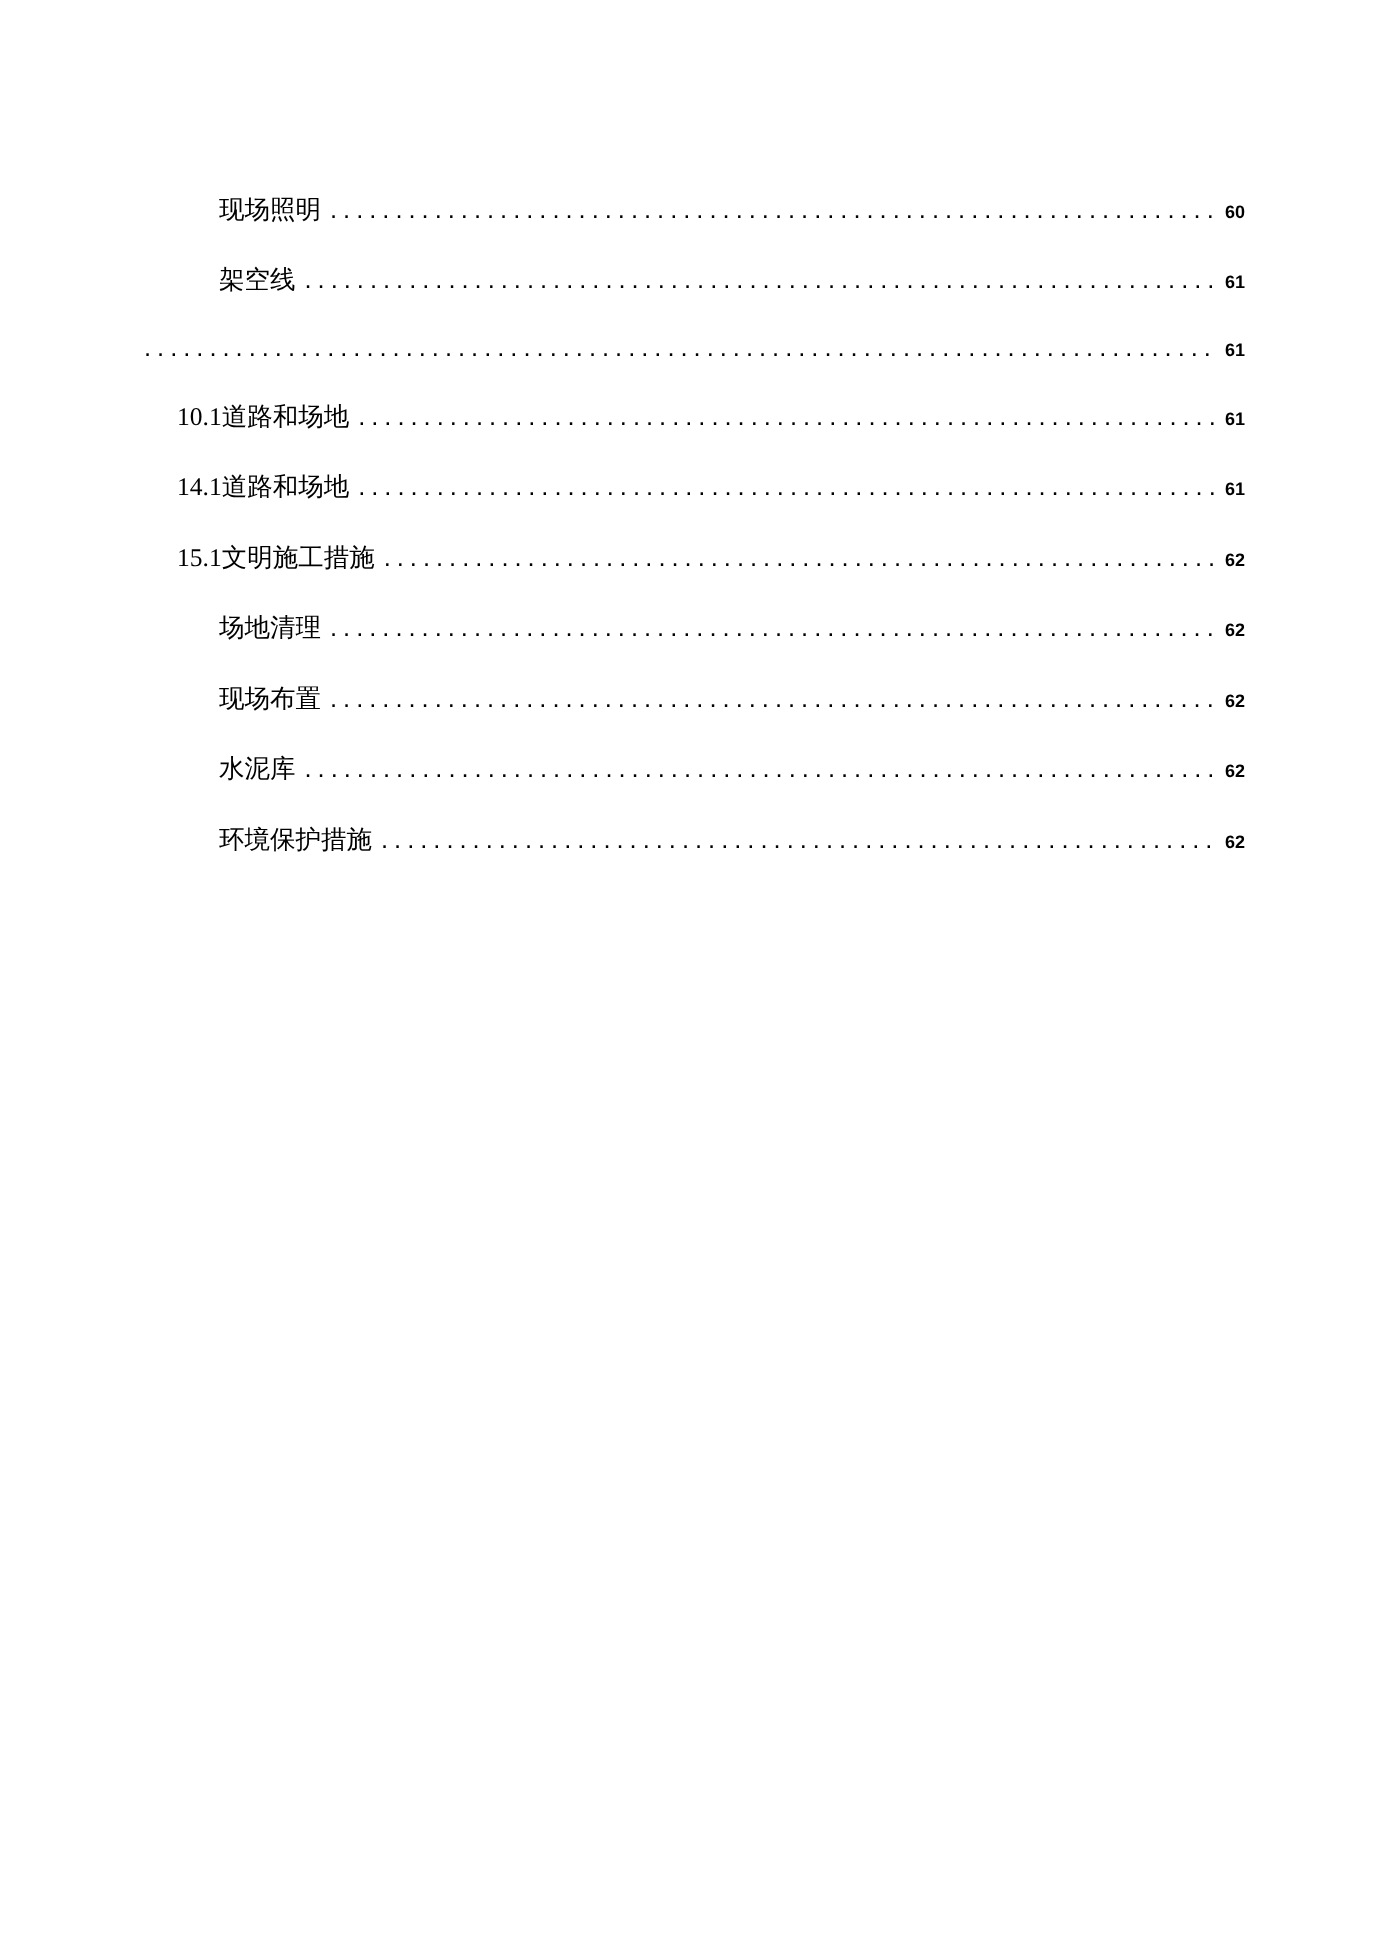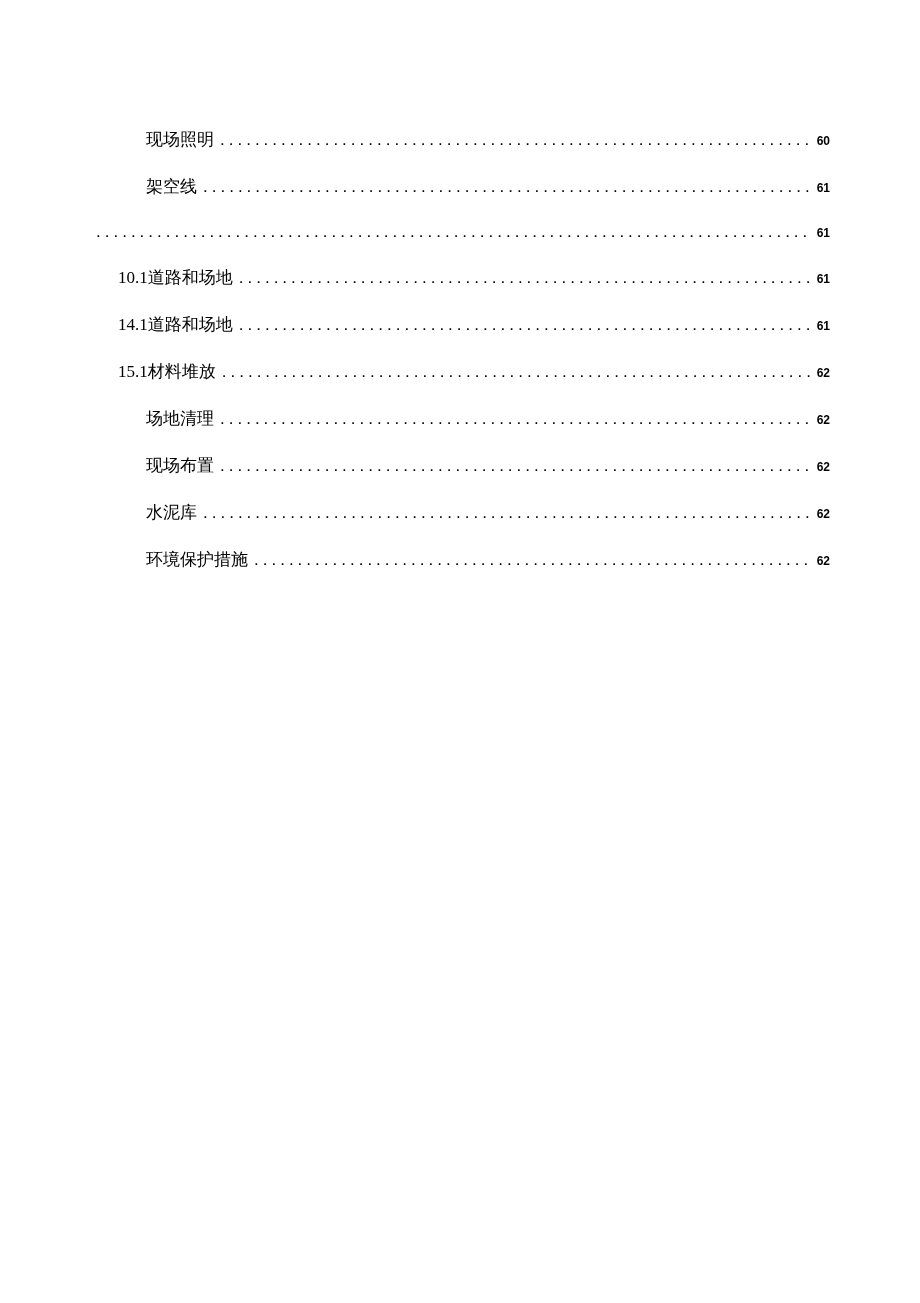--- a/index.html
+++ b/index.html
@@ -80,21 +80,21 @@
     <span class="toc-label"><span>10.1</span><span>道路和场地</span></span>
     <span class="toc-dots">...............................................................................................</span>
     <span class="toc-page">61</span>
   </div>
   <div class="toc-entry level-2">
     <span class="toc-label"><span>14.1</span><span>道路和场地</span></span>
     <span class="toc-dots">...............................................................................................</span>
     <span class="toc-page">61</span>
   </div>
   <div class="toc-entry level-2">
-    <span class="toc-label"><span>15.1</span><span>材料堆放</span></span>
+    <span class="toc-label"><span>15.1</span><span>文明施工措施</span></span>
     <span class="toc-dots">...............................................................................................</span>
     <span class="toc-page">62</span>
   </div>
   <div class="toc-entry level-3">
     <span class="toc-label"><span>场地清理</span></span>
     <span class="toc-dots">...............................................................................................</span>
     <span class="toc-page">62</span>
   </div>
   <div class="toc-entry level-3">
     <span class="toc-label"><span>现场布置</span></span>

